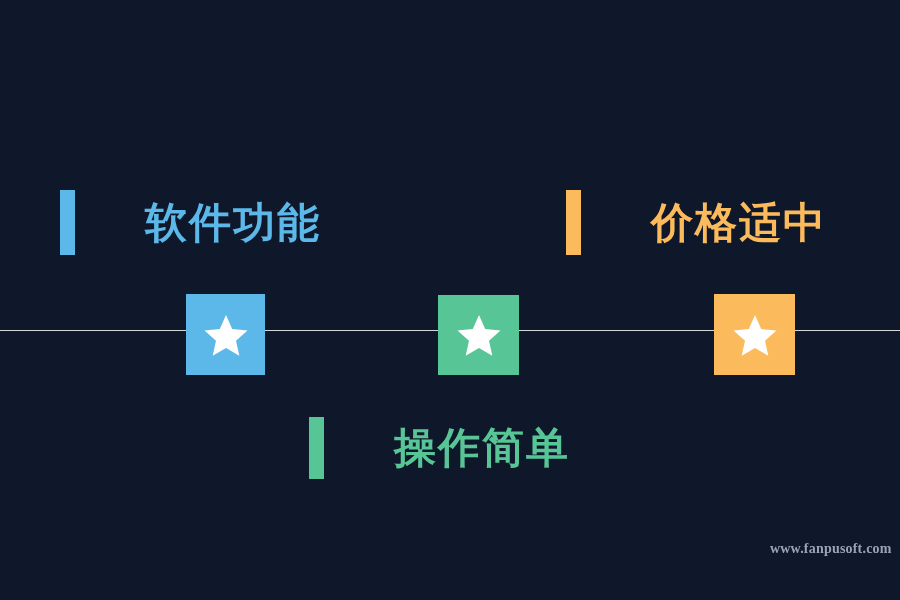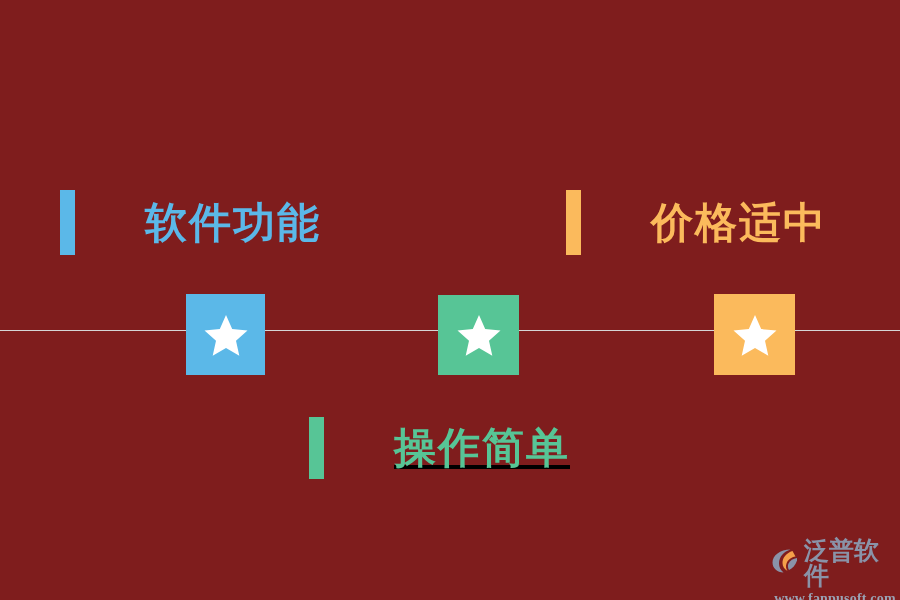--- a/index.html
+++ b/index.html
@@ -10,21 +10,21 @@
     width: 900px;
     height: 600px;
     background: #ffffff;
     font-family: "Liberation Sans", "DejaVu Sans", sans-serif;
     overflow: hidden;
   }
   #canvas {
     position: relative;
     width: 900px;
     height: 600px;
-    background: #7f1d1d;
+    background: #0f172a;
   }
 
   
   .timeline-axis {
     position: absolute;
     left: 0;
     top: 330px;
     width: 900px;
     height: 1px;
     background: #d6d6d6;
@@ -45,21 +45,21 @@
     margin-left: 70px;
     font-size: 42px;
     font-weight: bold;
     letter-spacing: 2px;
     white-space: nowrap;
     line-height: 1;
   }
 
   #label-software-function { left: 60px; top: 190px; }
   #label-price-moderate   { left: 566px; top: 190px; justify-content: center; }
-  #label-easy-operation   { left: 309px; top: 417px; text-decoration: underline; }
+  #label-easy-operation   { left: 309px; top: 417px; }
   #label-easy-operation .label-bar { height: 62px; }
 
   
   .milestone {
     position: absolute;
     display: flex;
     align-items: center;
     justify-content: center;
   }
   .milestone svg { display: block; }
@@ -139,26 +139,16 @@
 
   <div class="milestone" id="milestone-price-moderate" style="background:#fbba5c">
     <span>
       <svg width="46" height="44" viewBox="0 0 46 44" aria-hidden="true">
         <polygon points="23,2 29.2,16.1 44.5,17.6 33,27.8 36.3,42.8 23,35 9.7,42.8 13,27.8 1.5,17.6 16.8,16.1" fill="#ffffff"></polygon>
       </svg>
     </span>
   </div>
 
   <div id="watermark">
-    <div class="wm-row">
-      <span class="wm-mark">
-        <svg width="30" height="28" viewBox="0 0 30 28" aria-hidden="true">
-          <path d="M20.5 2.5 C10 2.5 2.5 8.5 2.5 15.5 C2.5 21 7 25.5 13.5 25.5 C10.5 23 9 20 9 16.5 C9 9.5 14 4.5 20.5 2.5 Z" fill="#8a93a8"></path>
-          <path d="M22.5 4 C16.5 6 12.5 10.5 12.5 16 C12.5 19.5 14.5 22.5 17.5 24 C16 21.5 15.5 19 16.5 16.5 C18 12.5 21.5 10 25.5 9.5 Z" fill="#f5a04a"></path>
-          <path d="M27 11 C23 11.5 20 13.5 18.5 16.5 C17.5 18.5 17.8 21 19 23 C22.5 21.5 25.5 18 27 13.5 Z" fill="#8a93a8"></path>
-        </svg>
-      </span>
-      <span class="wm-brand">泛普软件</span>
-    </div>
     <div class="wm-url">www.fanpusoft.com</div>
   </div>
 
 </div>
 
 </body></html>

